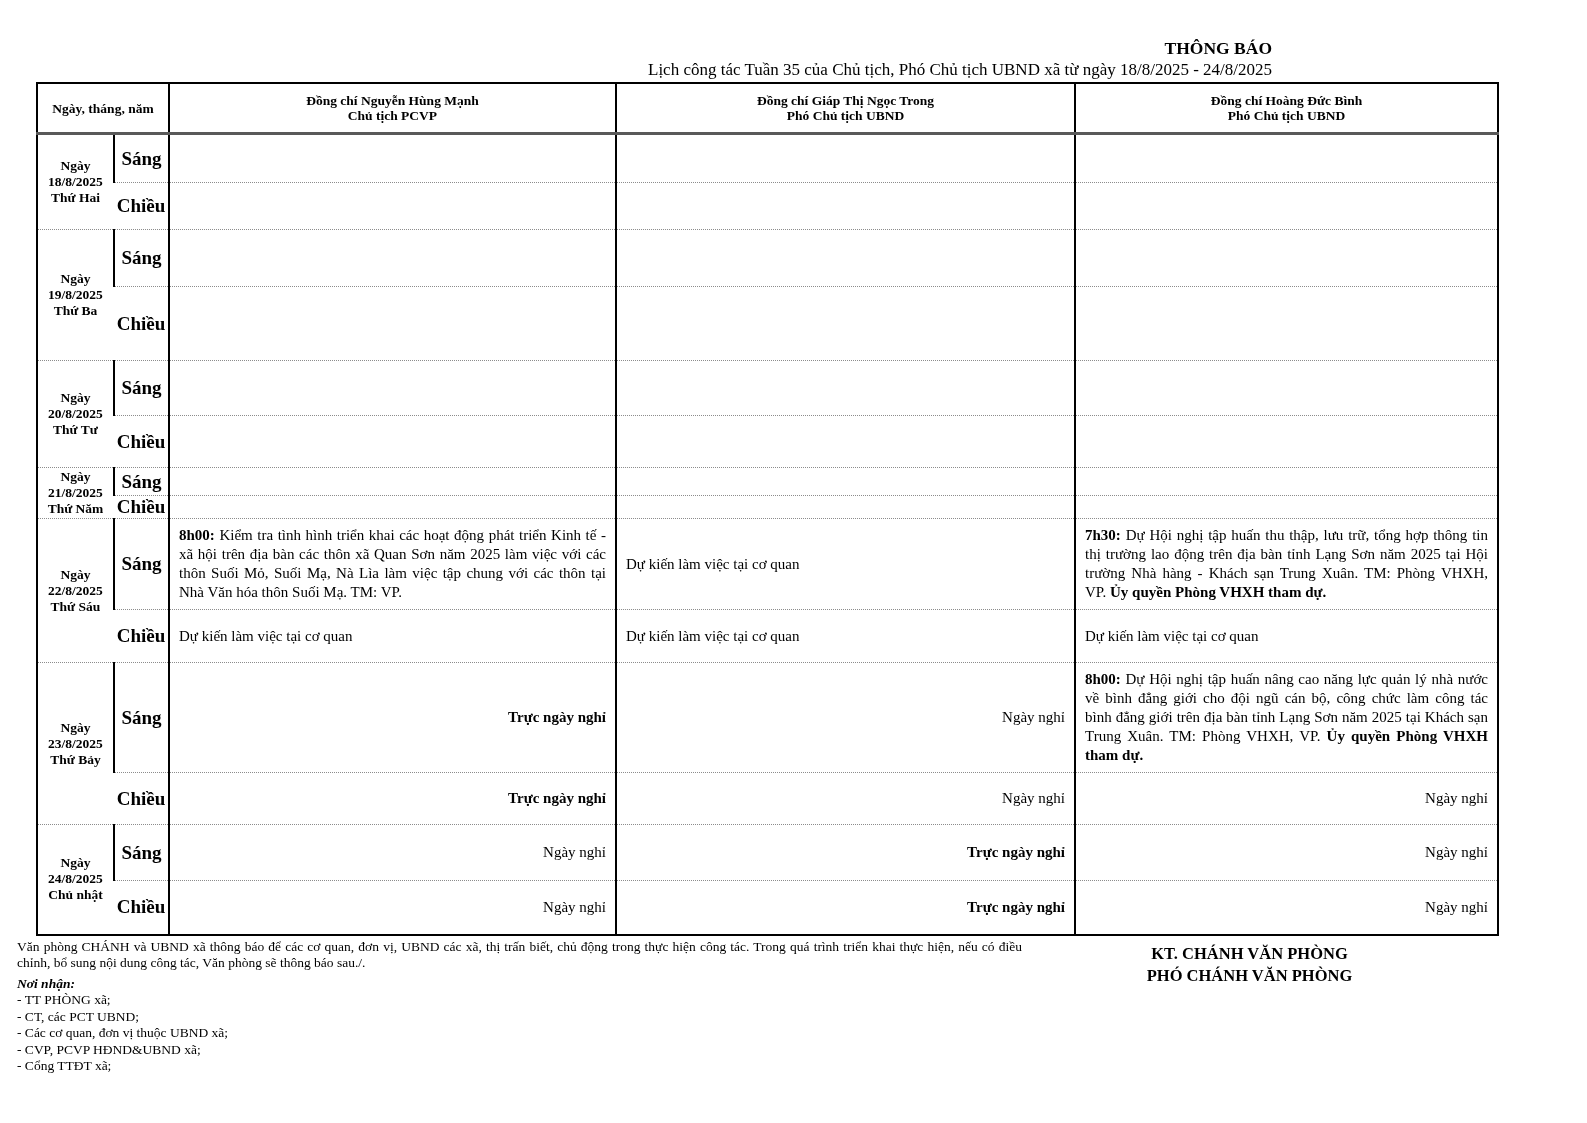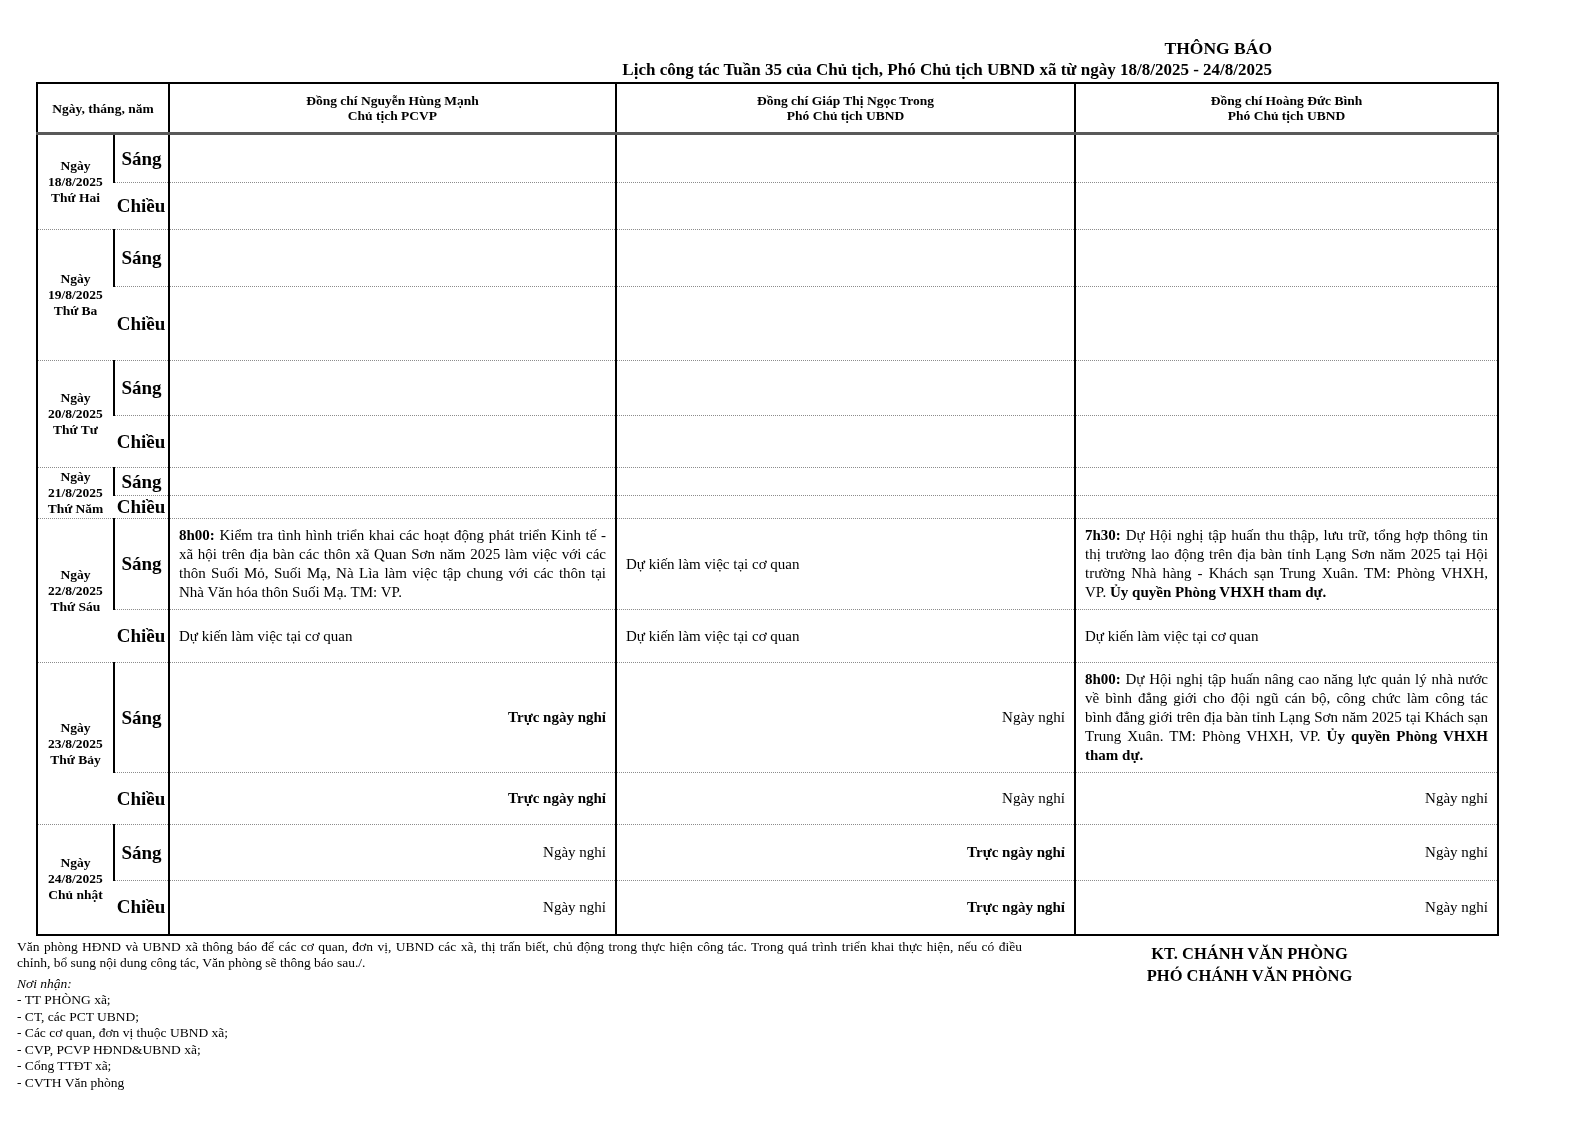--- a/index.html
+++ b/index.html
@@ -5,21 +5,21 @@
   * { box-sizing: border-box; margin: 0; padding: 0; }
   html, body { background: #ffffff; }
   body {
     width: 1587px; height: 1123px;
     color: #000;
     font-family: "Liberation Serif", "DejaVu Serif", serif;
     overflow: hidden;
   }
   .doc-header { padding-top: 38px; width: 1272px; text-align: right; }
   .doc-title   { font-size: 17.5px; font-weight: bold; line-height: 21px; }
-  .doc-subtitle{ font-size: 17px;   font-weight: bold; line-height: 21px; }
+  .doc-subtitle{ font-size: 17px;   font-weight: normal; line-height: 21px; }
 
   table.schedule {
     border-collapse: collapse;
     table-layout: fixed;
     width: 1461px;
     margin-left: 36px;
     margin-top: 2px;
     border: 2px solid #000;
   }
   .schedule th, .schedule td { border-left: 2px solid #000; }
@@ -47,21 +47,21 @@
   .sess-split  { border-top: 1px dotted #8c8c8c; }
   .day-start   { border-top: 1px dotted #8c8c8c; }
 
   .doc-footer {
     margin-left: 17px; width: 1460px;
     display: flex; justify-content: space-between;
     padding-top: 3px;
   }
   .footer-left { width: 1005px; font-size: 13.5px; line-height: 16.5px; }
   .footer-note { text-align: justify; }
-  .recipients-label { font-weight: normal; font-style: italic; margin-top: 4px; }
+  .recipients-label { font-weight: bold; font-style: italic; margin-top: 4px; }
   .recipient-item { }
   .footer-right { width: 455px; text-align: center; padding-top: 4px; }
   .sig-line { font-size: 16.5px; font-weight: bold; line-height: 22px; }
 </style>
 </head>
 <body>
 
 <div class="doc-header">
   <div class="doc-title">THÔNG BÁO</div>
   <div class="doc-subtitle">Lịch công tác Tuần 35 của Chủ tịch, Phó Chủ tịch UBND xã từ ngày 18/8/2025 - 24/8/2025</div>
@@ -182,26 +182,25 @@
         <td class="session-cell sess-split" style="height: 54px;">Chiều</td>
         <td class="content-cell align-center sess-split"><span>Ngày nghỉ</span></td>
         <td class="content-cell align-center sess-split"><b>Trực ngày nghỉ</b></td>
         <td class="content-cell align-center sess-split"><span>Ngày nghỉ</span></td>
       </tr>
     </tbody>
 </table>
 
 <div class="doc-footer">
   <div class="footer-left">
-    <div class="footer-note">Văn phòng HĐND và UBND xã thông báo để các cơ quan, đơn vị, UBND các xã, thị trấn biết, chủ động trong thực hiện công tác. Trong quá trình triển khai thực hiện, nếu có điều chỉnh, bổ sung nội dung công tác, Văn phòng sẽ thông báo sau./.</div>
+    <div class="footer-note">Văn phòng CHÁNH và UBND xã thông báo để các cơ quan, đơn vị, UBND các xã, thị trấn biết, chủ động trong thực hiện công tác. Trong quá trình triển khai thực hiện, nếu có điều chỉnh, bổ sung nội dung công tác, Văn phòng sẽ thông báo sau./.</div>
     <div class="recipients-label">Nơi nhận:</div>
     <div class="recipient-item">- TT PHÒNG xã;</div>
     <div class="recipient-item">- CT, các PCT UBND;</div>
     <div class="recipient-item">- Các cơ quan, đơn vị thuộc UBND xã;</div>
     <div class="recipient-item">- CVP, PCVP HĐND&amp;UBND xã;</div>
     <div class="recipient-item">- Cổng TTĐT xã;</div>
-    <div class="recipient-item">- CVTH Văn phòng</div>
   </div>
   <div class="footer-right">
     <div class="sig-line">KT. CHÁNH VĂN PHÒNG</div>
     <div class="sig-line">PHÓ CHÁNH VĂN PHÒNG</div>
   </div>
 </div>
 
 </body></html>

